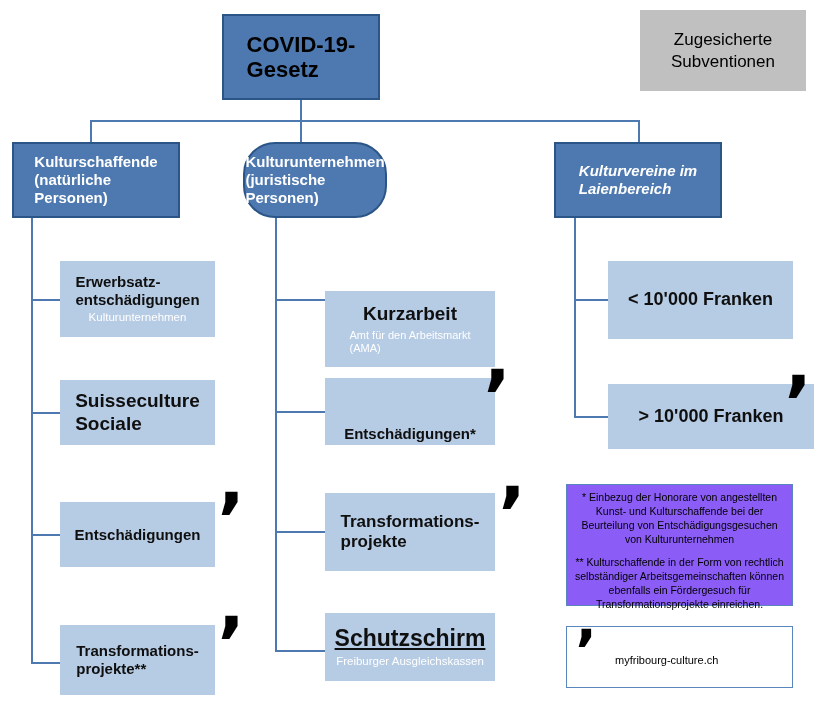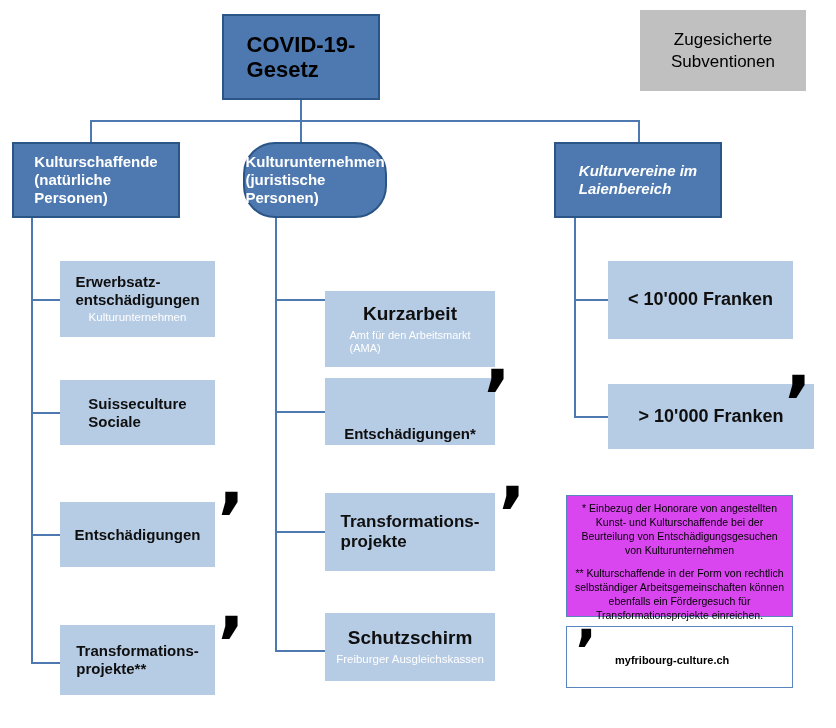--- a/index.html
+++ b/index.html
@@ -69,24 +69,23 @@
     font-size:17px;
     line-height:1.25;
     display:flex;align-items:center;justify-content:center;
     text-align:center;
   }
 
   
   .note{
     position:absolute;
     box-sizing:border-box;
-    background:#d946ef;
+    background:#8b5cf6;
     border:1px solid #5b86bd;
     color:#000;
-    margin-top:11px;
   }
   .note .p{
     text-align:center;
     font-size:10.5px;
     line-height:1.33;
   }
   .note .p.second{margin-top:9px;}
 
   .portal{
     position:absolute;
@@ -94,21 +93,21 @@
     background:#ffffff;
     border:1px solid #5b86bd;
     display:flex;
     align-items:center;
   }
   .portal .ptext{
     font-size:11px;
     line-height:1.45;
     color:#000;
   }
-  .portal .ptext .url{display:block;margin-top:7px;font-weight:bold;}
+  .portal .ptext .url{display:block;margin-top:7px;}
 
   
   .quote{
     position:absolute;
     color:#000000;
     font-family:"DejaVu Sans", sans-serif;
     font-weight:bold;
     line-height:0.72;
     user-select:none;
   }
@@ -147,21 +146,21 @@
   <div class="line h" style="left:31px;top:412px;width:29px;"></div>
   <div class="line h" style="left:31px;top:534px;width:29px;"></div>
   <div class="line h" style="left:31px;top:662px;width:29px;"></div>
 
   <div class="node leaf" style="left:60px;top:261px;width:155px;height:76px;">
     <span class="title" style="font-size:15px;">Erwerbsatz-<br>entschädigungen</span>
     <span class="sub" style="font-size:11.5px;">Kulturunternehmen</span>
   </div>
 
   <div class="node leaf" style="left:60px;top:380px;width:155px;height:65px;">
-    <span class="title" style="font-size:15px;">Suisseculture<br>Sociale</span>
+    <span class="title" style="font-size:19px;">Suisseculture<br>Sociale</span>
   </div>
 
   <div class="node leaf" style="left:60px;top:502px;width:155px;height:65px;">
     <span class="title" style="font-size:15px;">Entschädigungen</span>
   </div>
   <div class="quote" style="left:217px;top:494px;font-size:74px;">’</div>
 
   <div class="node leaf" style="left:60px;top:625px;width:155px;height:70px;">
     <span class="title" style="font-size:15px;">Transformations-<br>projekte**</span>
   </div>
@@ -182,21 +181,21 @@
     <span class="title" style="font-size:15px;margin-top:44px;">Entschädigungen*</span>
   </div>
   <div class="quote" style="left:483px;top:371px;font-size:74px;">’</div>
 
   <div class="node leaf" style="left:325px;top:493px;width:170px;height:78px;">
     <span class="title" style="font-size:17px;">Transformations-<br>projekte</span>
   </div>
   <div class="quote" style="left:498px;top:488px;font-size:74px;">’</div>
 
   <div class="node leaf" style="left:325px;top:613px;width:170px;height:68px;">
-    <span class="title" style="font-size:19px;">Schutzschirm</span>
+    <span class="title" style="font-size:23px;text-decoration:underline;">Schutzschirm</span>
     <span class="sub" style="font-size:11.5px;">Freiburger Ausgleichskassen</span>
   </div>
 
   <div class="line v" style="left:574px;top:218px;height:200px;"></div>
   <div class="line h" style="left:574px;top:299px;width:34px;"></div>
   <div class="line h" style="left:574px;top:416px;width:34px;"></div>
 
   <div class="node leaf" style="left:608px;top:261px;width:185px;height:78px;">
     <span class="title" style="font-size:18px;">&lt; 10'000 Franken</span>
   </div>

